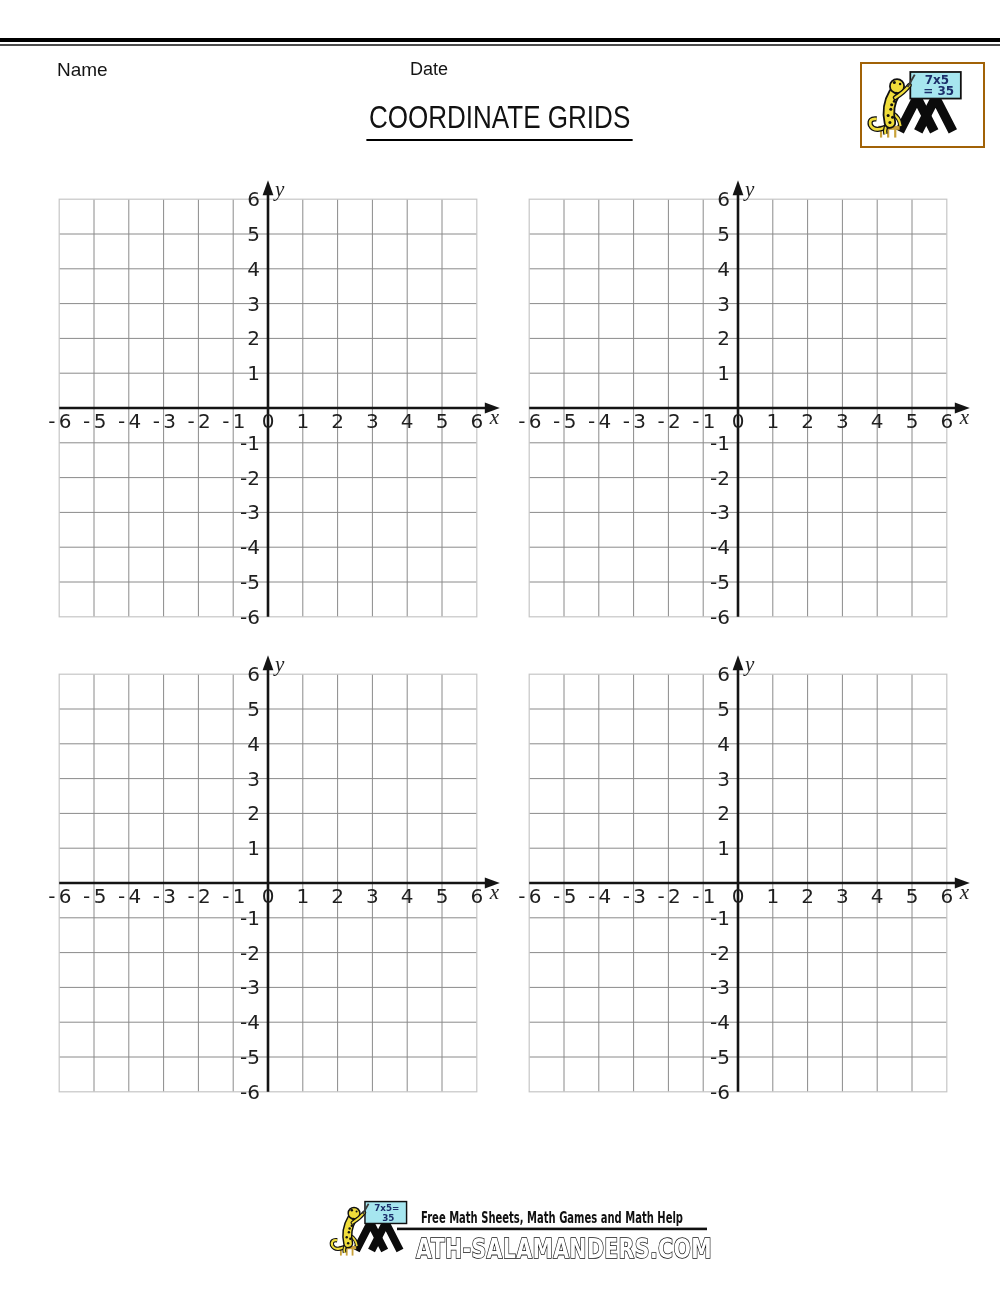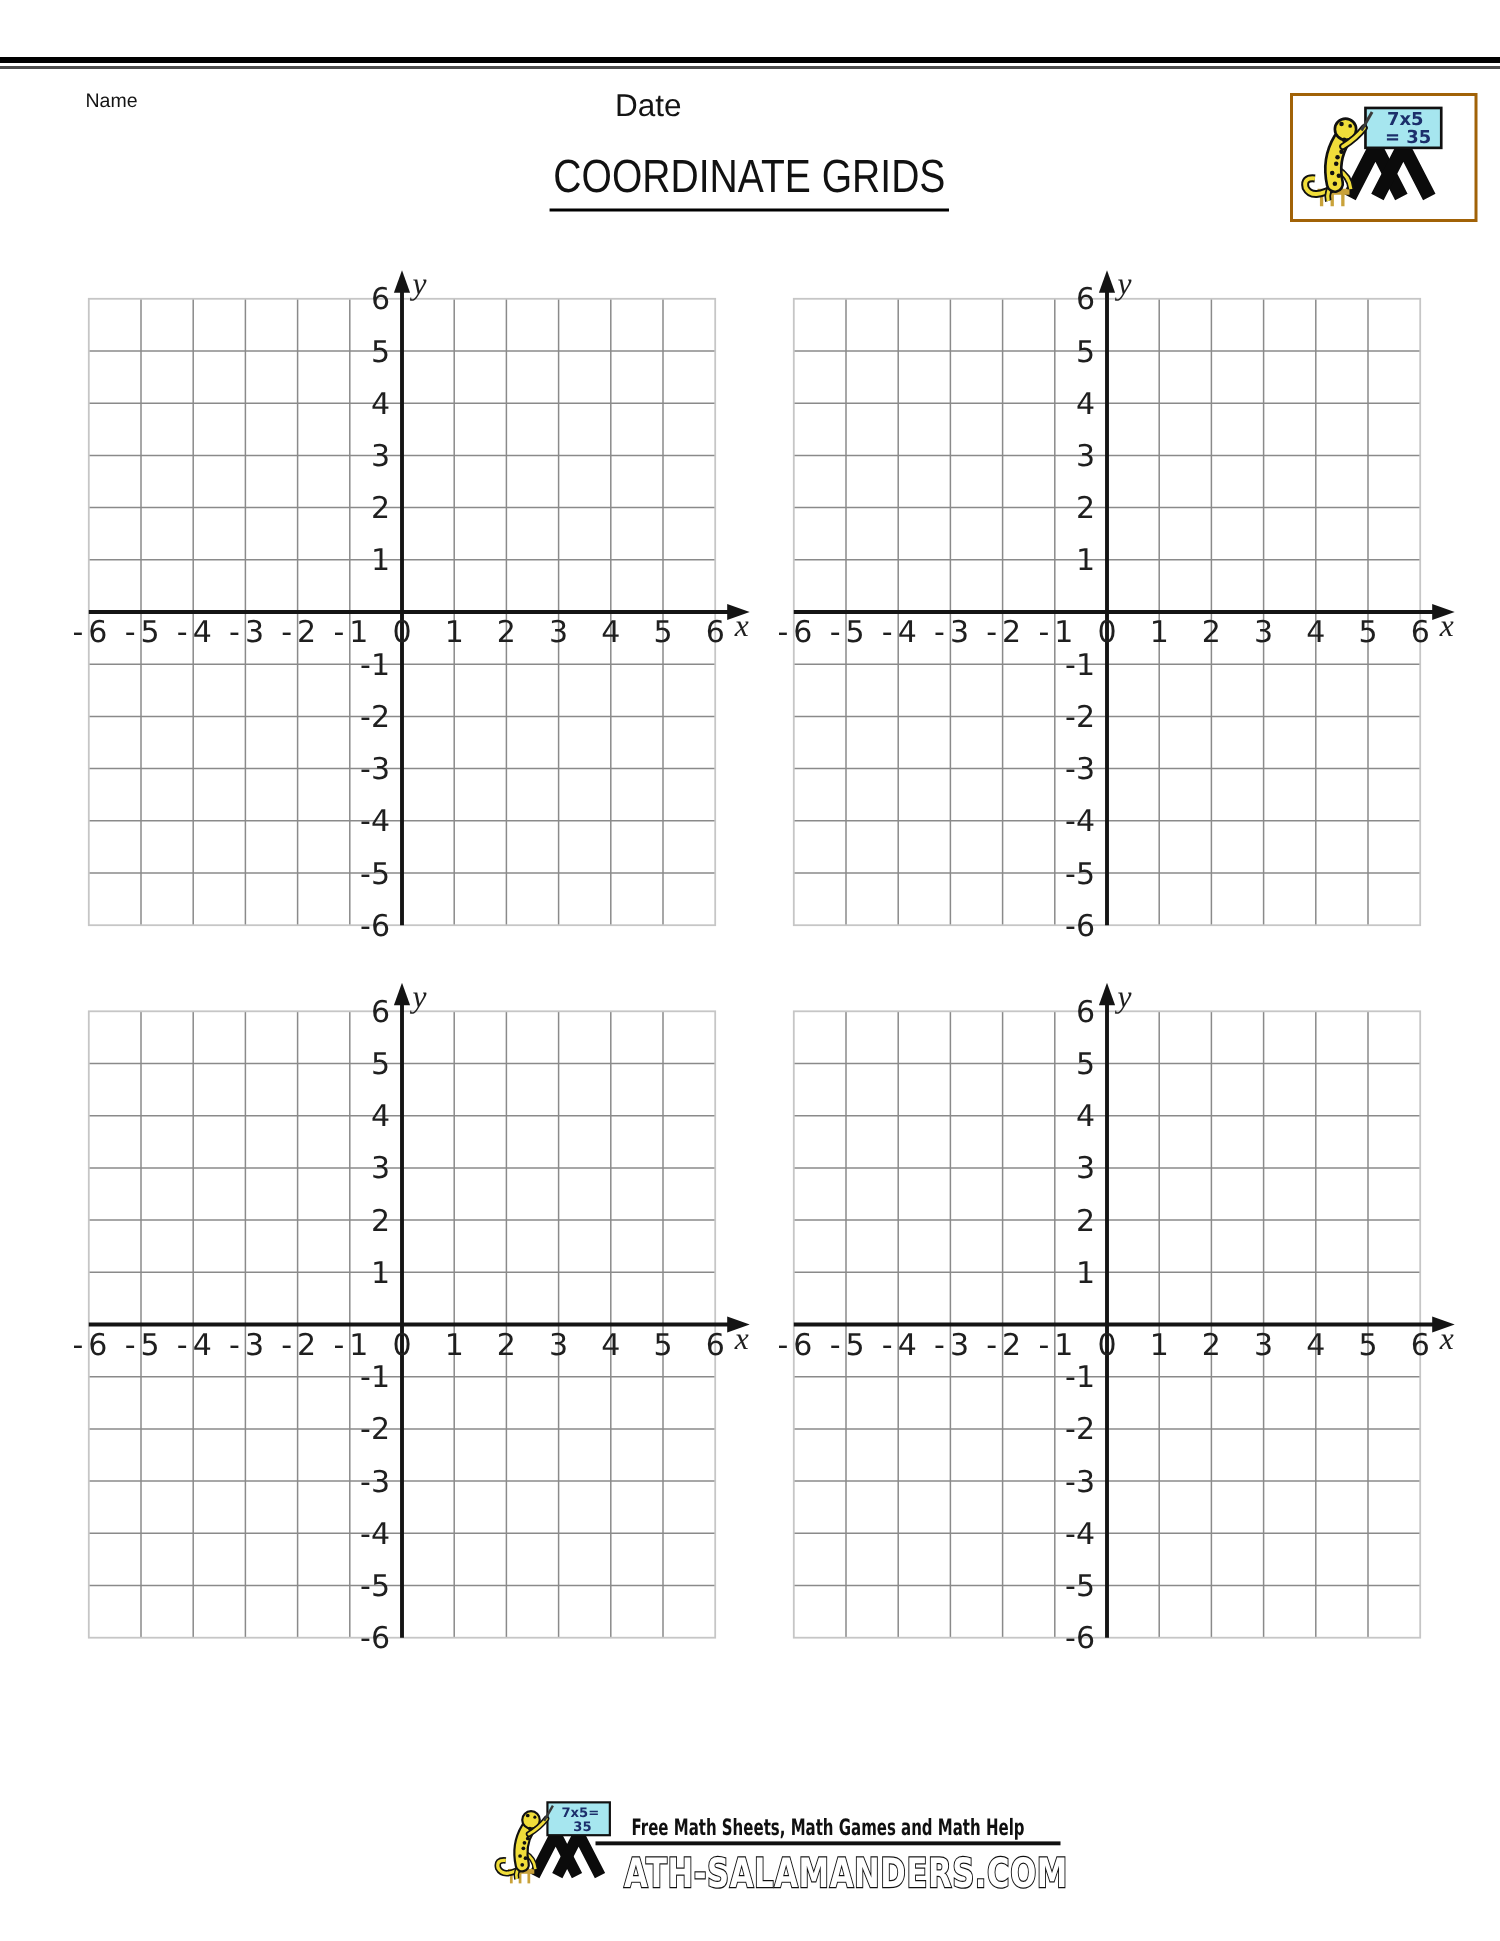--- a/index.html
+++ b/index.html
@@ -6,22 +6,22 @@
   body{
     width:1000px;height:1294px;
     background:#ffffff;
     font-family:"Liberation Sans", sans-serif;
     position:relative;
     overflow:hidden;
   }
   .page{position:absolute;left:0;top:0;width:1000px;height:1294px;background:#fff;}
   .rule-thick{position:absolute;left:0;right:0;top:38px;height:4px;background:#000;}
   .rule-thin{position:absolute;left:0;right:0;top:44px;height:2px;background:#4c4c4c;}
-  .name-label{position:absolute;left:57px;top:59px;font-size:13px;color:#141414;}
-  .date-label{position:absolute;left:410px;top:59px;font-size:21px;color:#141414;}
+  .name-label{position:absolute;left:57px;top:59px;font-size:19px;color:#141414;}
+  .date-label{position:absolute;left:410px;top:59px;font-size:18px;color:#141414;}
   .title-wrap{position:absolute;left:0;top:100px;width:1000px;text-align:center;}
   .title{
     display:inline-block;
     font-size:31px;color:#111;
     letter-spacing:0px;
     transform:scaleX(0.84);
     border-bottom:2.5px solid #000;
     padding:0 3px 3px 3px;
     white-space:nowrap;
   }

